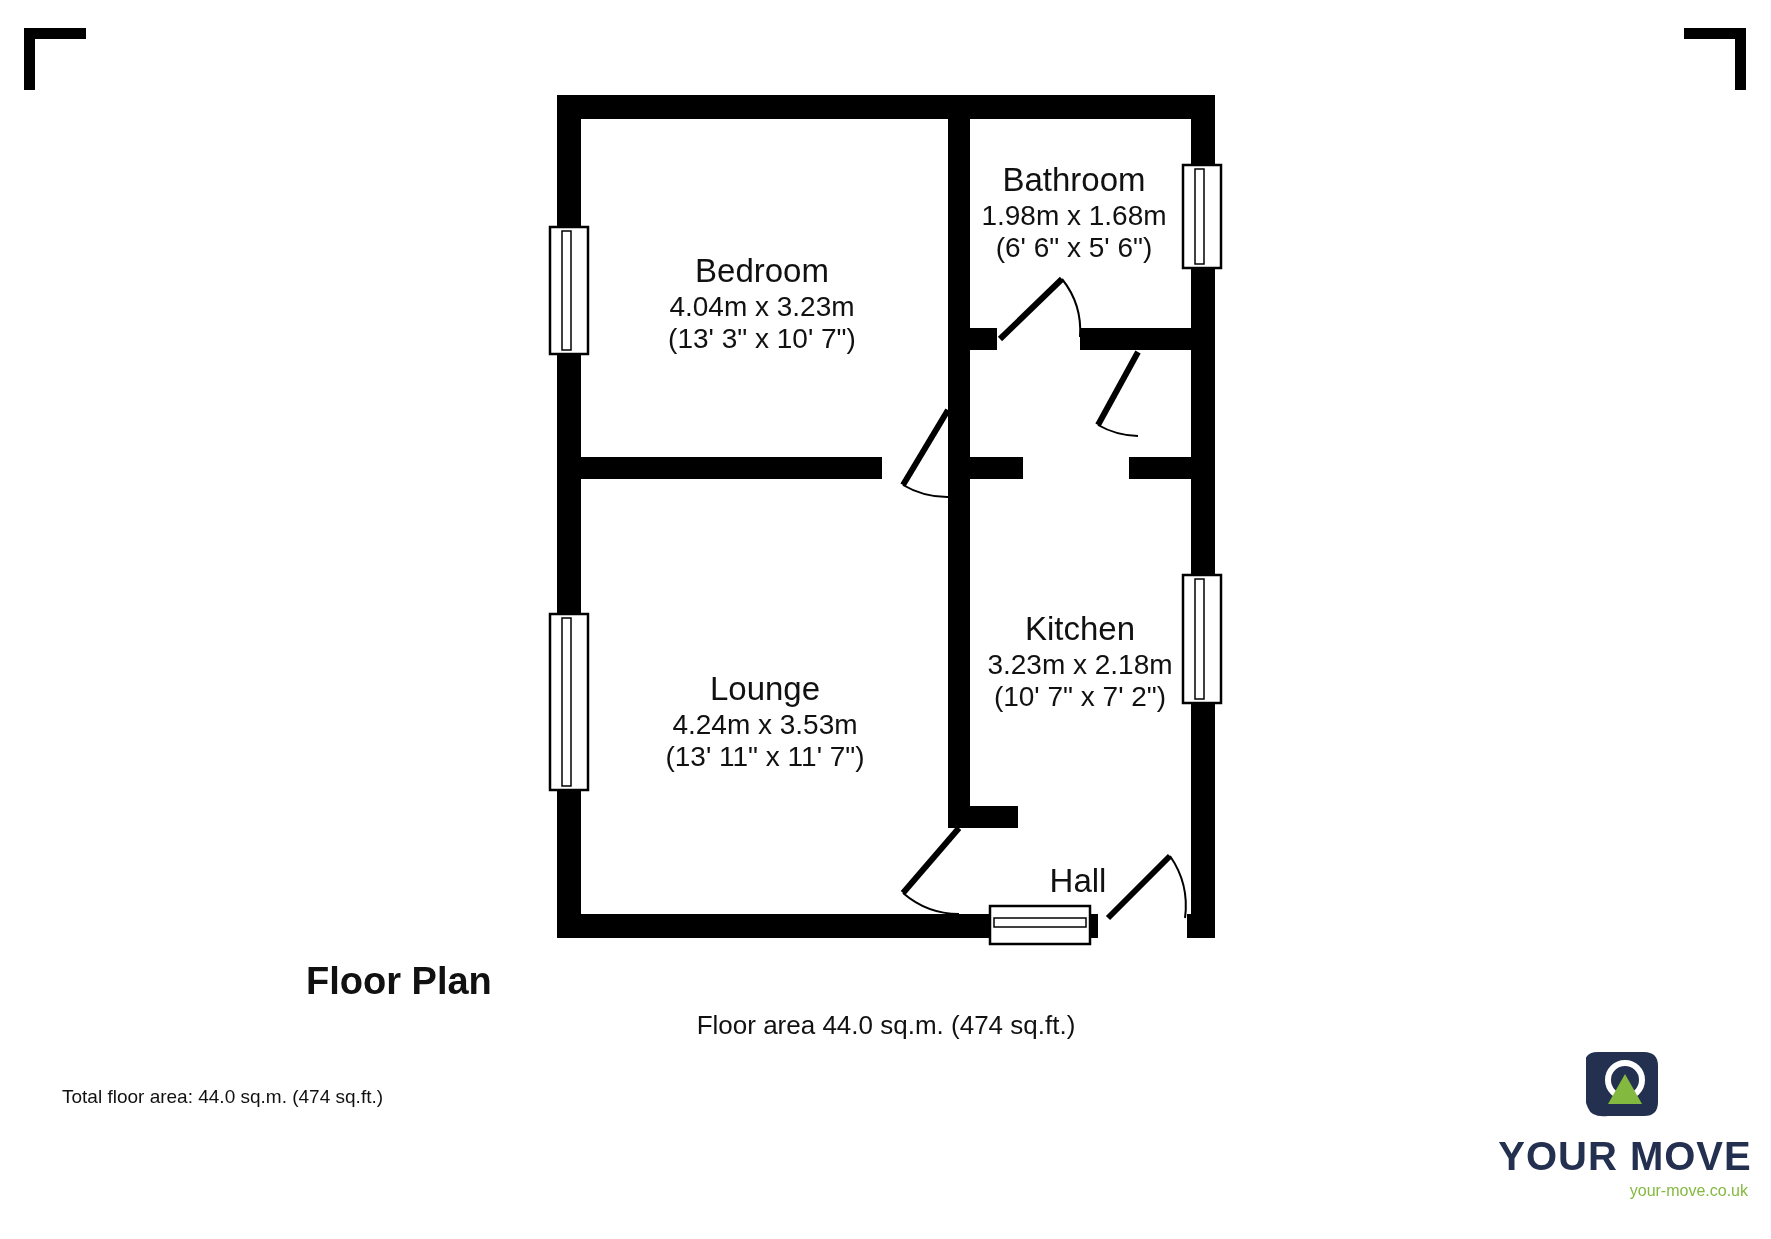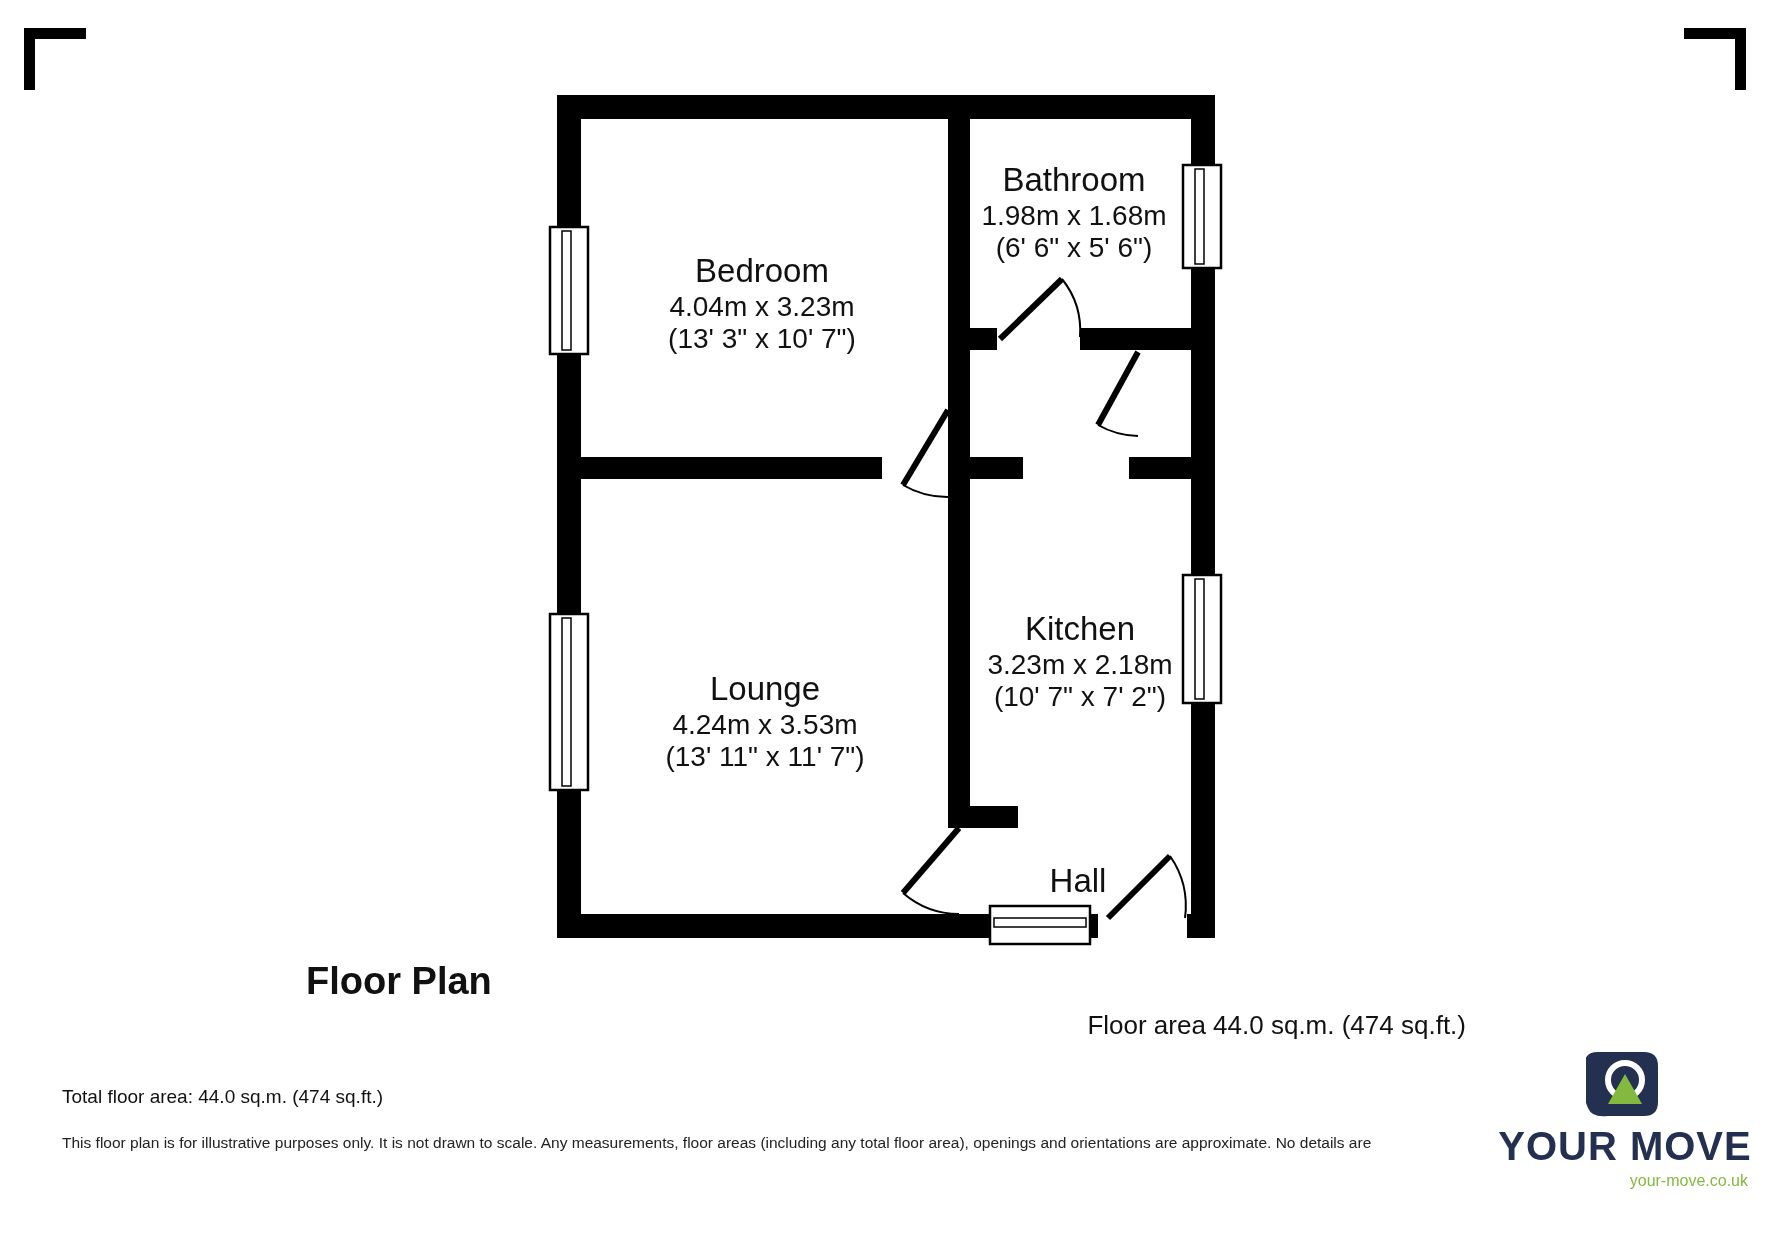--- a/index.html
+++ b/index.html
@@ -10,30 +10,30 @@
   .corner-h{position:absolute;width:62px;height:11px;background:#000;}
   .corner-v{position:absolute;width:11px;height:62px;background:#000;}
   
   #plan-svg{position:absolute;left:0;top:0;}
   text{font-family:"Liberation Sans",sans-serif;fill:#111;}
   .room-name{font-size:33px;}
   .room-dim{font-size:28px;}
   
   #plan-title{left:306px;top:960px;width:1160px;
               font-size:38px;font-weight:600;}
-  #plan-subtitle{left:306px;top:1010px;width:1160px;text-align:right;
+  #plan-subtitle{left:306px;top:1010px;width:1160px;text-align:center;
                  font-size:26px;}
   #total-area{left:62px;top:1086px;font-size:19px;}
   #disclaimer{left:62px;top:1132px;width:1400px;font-size:15.5px;
               line-height:21.5px;color:#222;}
   
   #logo{left:1498px;top:1046px;width:254px;text-align:center;}
   #logo-mark{display:block;margin:0 auto;}
   #logo-word{font-size:40px;font-weight:600;letter-spacing:1px;
-             white-space:nowrap;margin-top:2px;}
+             white-space:nowrap;margin-top:12px;}
   #logo-url{font-size:16px;font-weight:normal;text-align:right;
             padding-right:4px;margin-top:3px;}
 </style>
 </head>
 <body>
 
 <div class="corner-h" style="left:24px;top:28px;"></div>
 <div class="corner-v" style="left:24px;top:28px;"></div>
 <div class="corner-h" style="left:1684px;top:28px;"></div>
 <div class="corner-v" style="left:1735px;top:28px;"></div>
@@ -124,21 +124,20 @@
 
     <text class="room-name" x="1078" y="892">Hall</text>
   </g>
 </svg>
 
 <div class="abs" id="plan-title">Floor Plan</div>
 <div class="abs" id="plan-subtitle">Floor area 44.0 sq.m. (474 sq.ft.)</div>
 
 <div class="abs" id="total-area">Total floor area: 44.0 sq.m. (474 sq.ft.)</div>
 <div class="abs" id="disclaimer">
-  <div>This floor plan is for illustrative purposes only. It is not drawn to scale. Any measurements, floor areas (including any total floor area), openings and orientations are approximate. No details are</div>
 </div>
 
 <div class="abs" id="logo">
   <svg id="logo-mark" width="78" height="76" viewBox="0 0 78 76">
     <path d="M12,6 h46 q14,0 14,14 v36 q0,14 -14,14 h-36 q-16,2 -20,-8 q-4,-8 -4,-22 v-20 q0,-14 14,-14 z" fill="#24304f"></path>
     <circle cx="39" cy="34" r="17" fill="none" stroke="#ffffff" stroke-width="6"></circle>
     <path d="M22,58 L39,28 L56,58 Z" fill="#84b940"></path>
   </svg>
   <div id="logo-word" style="color: rgb(36, 48, 79);">YOUR MOVE</div>
   <div id="logo-url" style="color: rgb(132, 185, 64);">your-move.co.uk</div>

